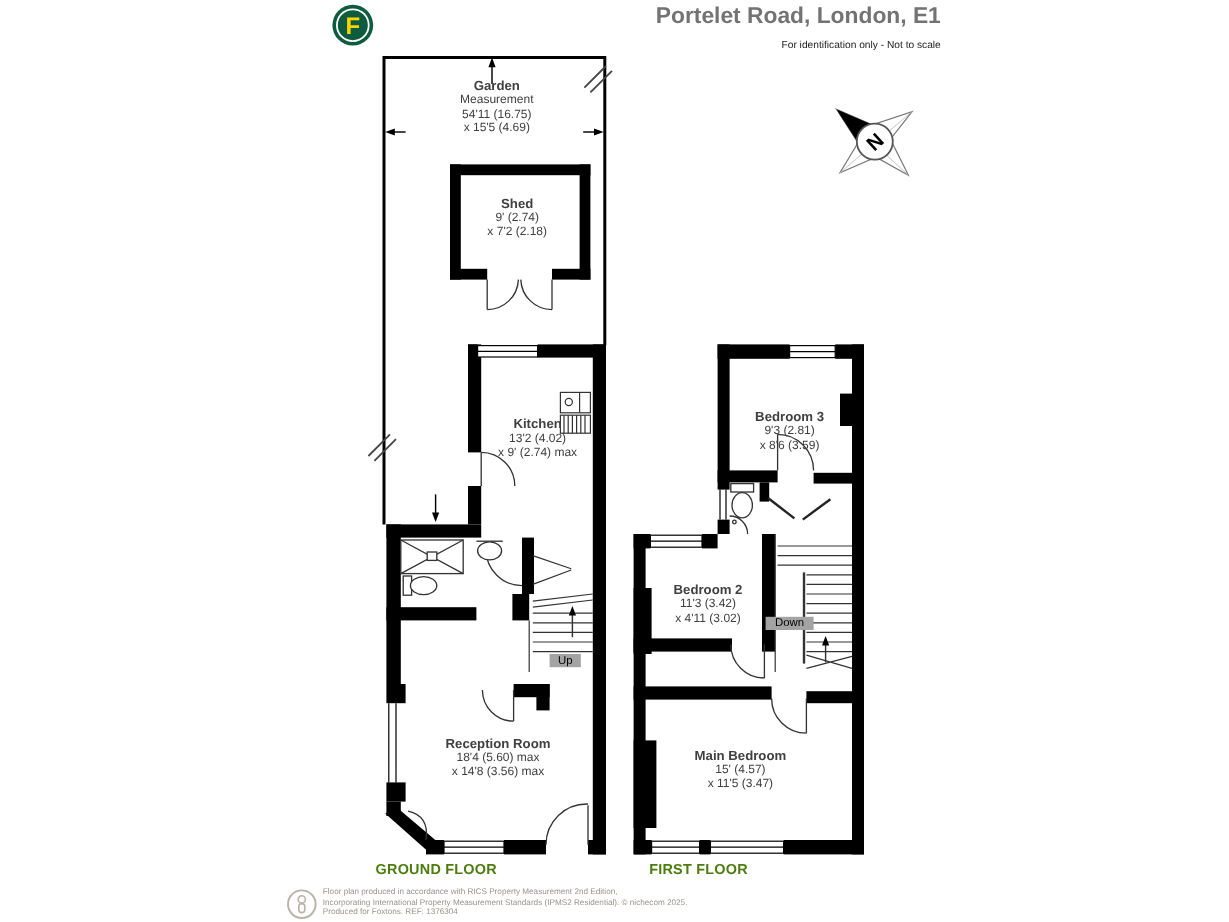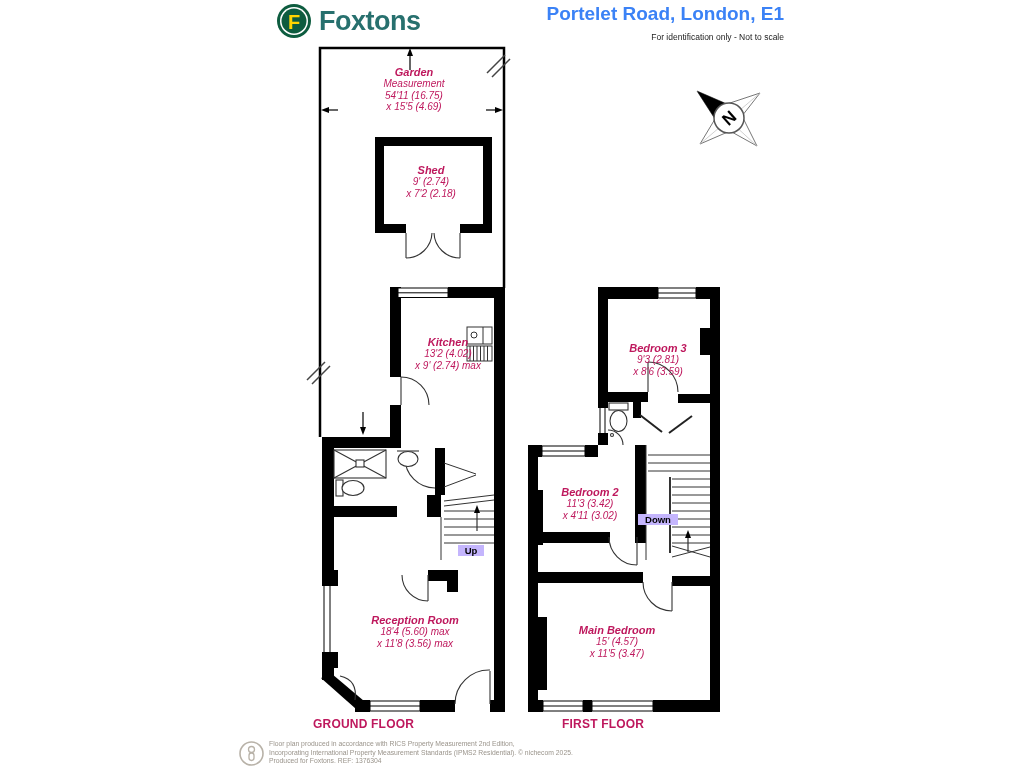--- a/index.html
+++ b/index.html
@@ -4,46 +4,45 @@
 <style>
   html,body{margin:0;padding:0;}
   body{
     width:1024px;height:768px;position:relative;background:#ffffff;
     font-family:"Liberation Sans",sans-serif;color:#111;overflow:hidden;
   }
   
   .logo-wrap{position:absolute;left:276px;top:3px;display:flex;align-items:center;}
   .brand-text{font-size:27px;font-weight:bold;color:#27706e;letter-spacing:-0.5px;margin-left:7px;}
   .title-block{position:absolute;left:470px;right:240px;top:3px;text-align:right;}
-  .prop-title{font-size:19px;font-weight:bold;color:#3b82f6;margin-bottom:7px;}
+  .prop-title{font-size:19px;font-weight:bold;color:#737373;margin-bottom:7px;}
   .area-line{font-size:12.5px;line-height:15.5px;color:#000;}
   .disclaimer{font-size:8.5px;color:#222;margin-top:4px;}
   
-  .room-label{position:absolute;text-align:center;color:#be185d;z-index:5;font-style:italic;}
+  .room-label{position:absolute;text-align:center;color:#404040;z-index:5;}
   .room-name{display:block;font-weight:bold;font-size:11px;line-height:12px;}
   .room-dim{display:block;font-size:10px;line-height:11.5px;}
-  .floor-label{position:absolute;font-weight:bold;font-size:12px;color:#be185d;letter-spacing:0.2px;z-index:5;}
-  .stair-label{position:absolute;font-weight:bold;font-size:9.5px;color:#000;background:#c4b5fd;z-index:5;text-align:center;}
+  .floor-label{position:absolute;font-weight:bold;font-size:12px;color:#4d7c0f;letter-spacing:0.2px;z-index:5;}
+  .stair-label{position:absolute;font-weight:normal;font-size:9.5px;color:#000;background:#a3a3a3;z-index:5;text-align:center;}
   
   .footer{position:absolute;left:238px;top:740px;display:flex;align-items:flex-start;}
   .footer-text{margin-left:4px;font-size:6.8px;line-height:8.6px;color:#9a948b;}
   svg text{font-family:"Liberation Sans",sans-serif;}
   .plan-svg{position:absolute;left:0;top:0;z-index:1;}
 </style>
 </head>
 <body>
 
 <div class="logo-wrap">
   <svg width="36" height="36" viewBox="0 0 36 36">
     <circle cx="18" cy="18" r="17" fill="#0d5c3f"></circle>
     <circle cx="18" cy="18" r="14" fill="#ffffff"></circle>
     <circle cx="18" cy="18" r="12.5" fill="#0d5c3f"></circle>
     <text x="18" y="25.5" text-anchor="middle" font-size="20" font-weight="bold" fill="#ffd400">F</text>
   </svg>
-  <span class="brand-text">Foxtons</span>
 </div>
 
 <div class="title-block">
   <div class="prop-title">Portelet Road, London, E1</div>
   <div class="disclaimer">For identification only - Not to scale</div>
 </div>
 
 <svg class="plan-svg" width="1024" height="768" viewBox="0 0 1024 768">
 
   <g stroke-linecap="butt">
@@ -248,30 +247,30 @@
   <span class="room-dim">54'11 (16.75)</span>
   <span class="room-dim">x 15'5 (4.69)</span>
 </div>
 
 <div class="room-label" style="left:371px;top:164px;width:120px;">
   <span class="room-name">Shed</span>
   <span class="room-dim">9' (2.74)</span>
   <span class="room-dim">x 7'2 (2.18)</span>
 </div>
 
-<div class="room-label" style="left:388px;top:336px;width:120px;">
+<div class="room-label" style="left:388px;top:348px;width:120px;">
   <span class="room-name">Kitchen</span>
   <span class="room-dim">13'2 (4.02)</span>
   <span class="room-dim">x 9' (2.74) max</span>
 </div>
 
 <div class="room-label" style="left:335px;top:592px;width:160px;margin-top:22px;">
   <span class="room-name">Reception Room</span>
   <span class="room-dim">18'4 (5.60) max</span>
-  <span class="room-dim">x 11'8 (3.56) max</span>
+  <span class="room-dim">x 14'8 (3.56) max</span>
 </div>
 
 <div class="room-label" style="left:598px;top:322px;width:120px;margin-top:20px;">
   <span class="room-name">Bedroom 3</span>
   <span class="room-dim">9'3 (2.81)</span>
   <span class="room-dim">x 8'6 (3.59)</span>
 </div>
 
 <div class="room-label" style="left:530px;top:486px;width:120px;">
   <span class="room-name">Bedroom 2</span>
@@ -282,21 +281,21 @@
 <div class="room-label" style="left:537px;top:624px;width:160px;">
   <span class="room-name">Main Bedroom</span>
   <span class="room-dim">15' (4.57)</span>
   <span class="room-dim">x 11'5 (3.47)</span>
 </div>
 
 <div class="stair-label" style="left:458px;top:545px;width:26px;">Up</div>
 <div class="stair-label" style="left:638px;top:514px;width:40px;">Down</div>
 
 <div class="floor-label" style="left:313px;top:717px;">GROUND FLOOR</div>
-<div class="floor-label" style="left:550px;top:717px;padding-left:12px;">FIRST FLOOR</div>
+<div class="floor-label" style="left:529px;top:717px;padding-left:12px;">FIRST FLOOR</div>
 
 <div class="footer">
   <svg width="27" height="27" viewBox="0 0 27 27">
     <circle cx="13.5" cy="13.5" r="11.5" fill="none" stroke="#b8b2a8" stroke-width="1.6"></circle>
     <circle cx="13.5" cy="9.5" r="3" fill="none" stroke="#b8b2a8" stroke-width="1.3"></circle>
     <rect x="11" y="13" width="5" height="7.5" rx="2.4" fill="none" stroke="#b8b2a8" stroke-width="1.3"></rect>
   </svg>
   <div class="footer-text">
     <div>Floor plan produced in accordance with RICS Property Measurement 2nd Edition,</div>
     <div>Incorporating International Property Measurement Standards (IPMS2 Residential).  © nichecom 2025.</div>

